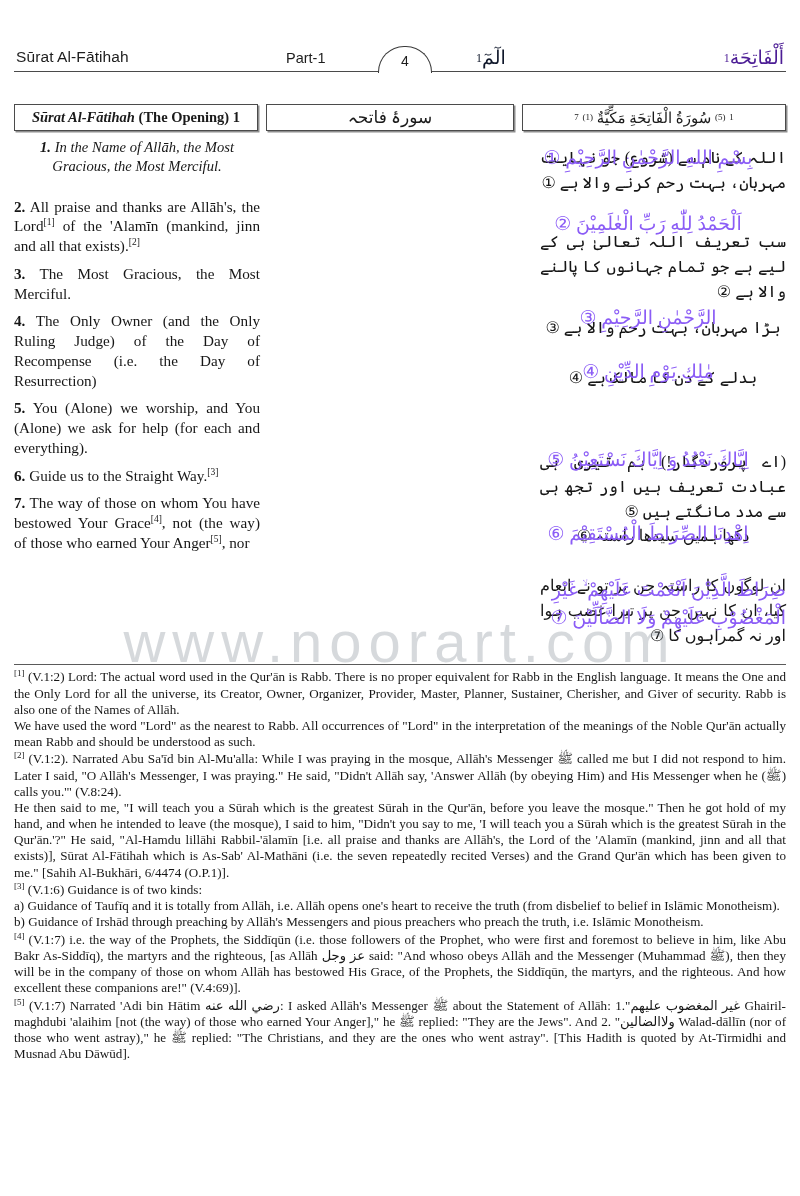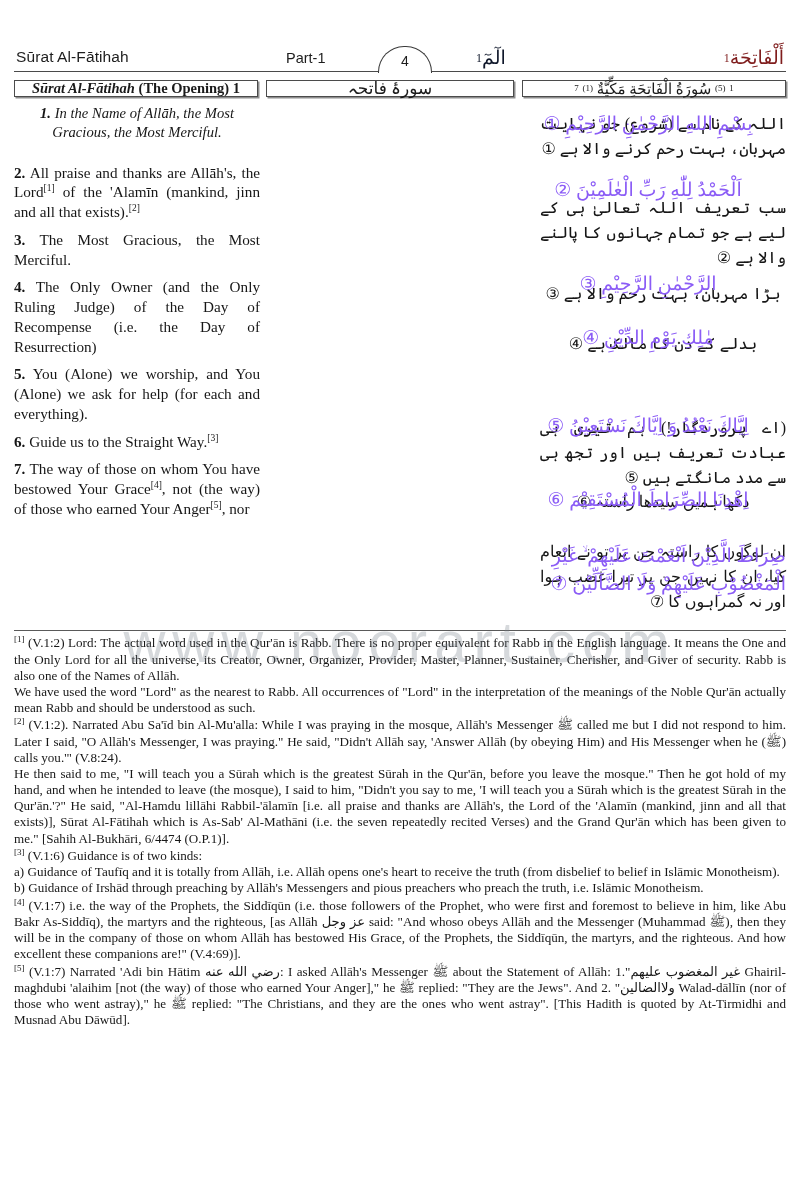--- a/index.html
+++ b/index.html
@@ -75,21 +75,21 @@
   .rh-ar-juz .num {
     font-size: 12px;
     vertical-align: 2px;
   }
   .rh-ar-sura {
     position: absolute;
     right: 2px;
     bottom: 3px;
     font-size: 19px;
     direction: rtl;
-    color: #7f1d1d;
+    color: #4c1d95;
   }
   .rh-ar-sura .num {
     font-size: 12px;
     vertical-align: 2px;
   }
   .rh-rule {
     position: absolute;
     left: 0;
     right: 0;
     bottom: 0;
@@ -104,22 +104,23 @@
     margin-top: 8px;
     align-items: stretch;
   }
   .tbox {
     border: 1.4px solid #4b4b4b;
     background: #fff;
     box-shadow: 1.5px 1.5px 0 #8e8e8e;
     display: flex;
     align-items: center;
     justify-content: center;
-    height: 17px;
-    box-sizing: border-box;
+    height: 27px;
+    box-sizing: border-box;
+    margin-top: 24px;
   }
   .tbox-en { width: 244px; }
   .tbox-ur { width: 248px; }
   .tbox-ar { flex: 1; }
 
   .tbox-en .t {
     font-size: 14.5px;
     white-space: nowrap;
   }
   .tbox-en .t i { font-style: italic; font-weight: 600;}

